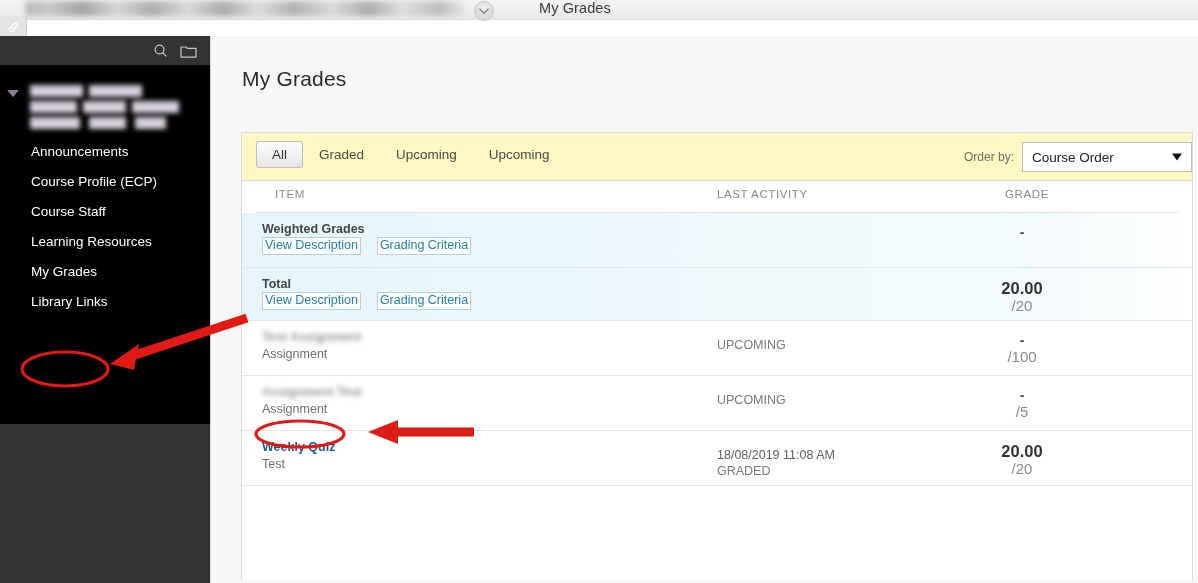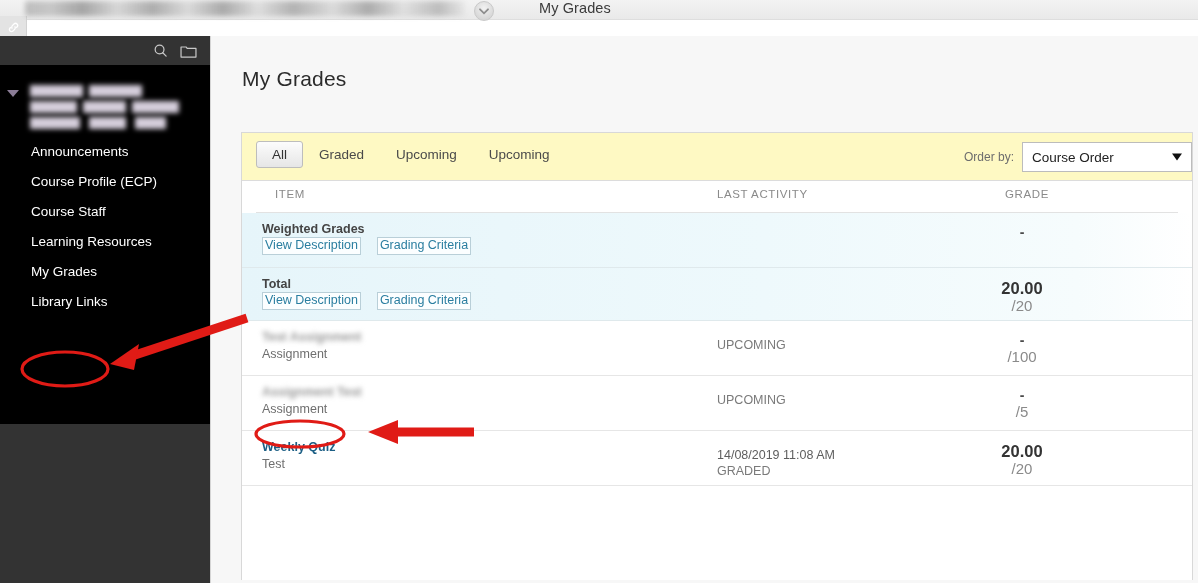--- a/index.html
+++ b/index.html
@@ -454,21 +454,21 @@
       <span class="gradecell">
         <div class="score dash">-</div>
         <div class="outof">/5</div>
       </span>
     </div>
 
     <div class="row tall">
       <span class="row-title link">Weekly Quiz</span>
       <span class="row-sub">Test</span>
       <span class="activity">
-        <div class="date">14/08/2019 11:08 AM</div>
+        <div class="date">18/08/2019 11:08 AM</div>
         <div>GRADED</div>
       </span>
       <span class="gradecell">
         <div class="score">20.00</div>
         <div class="outof">/20</div>
       </span>
     </div>
 
   </div>
 </div>

